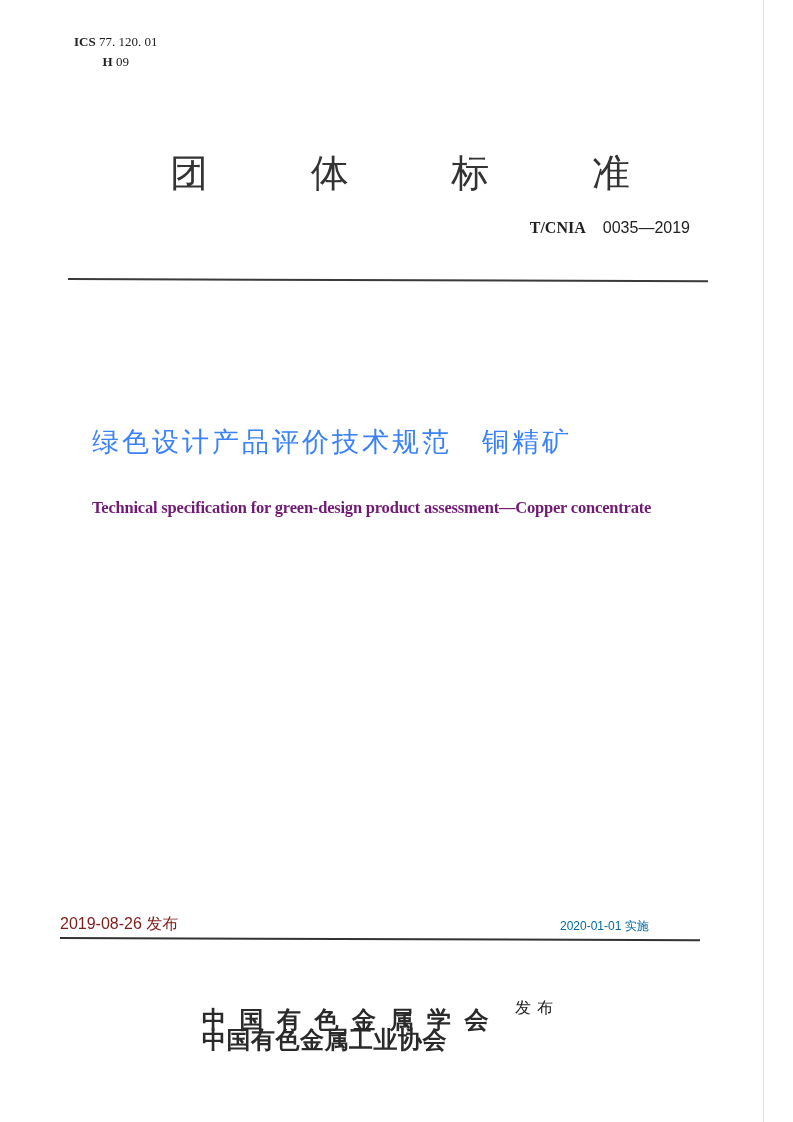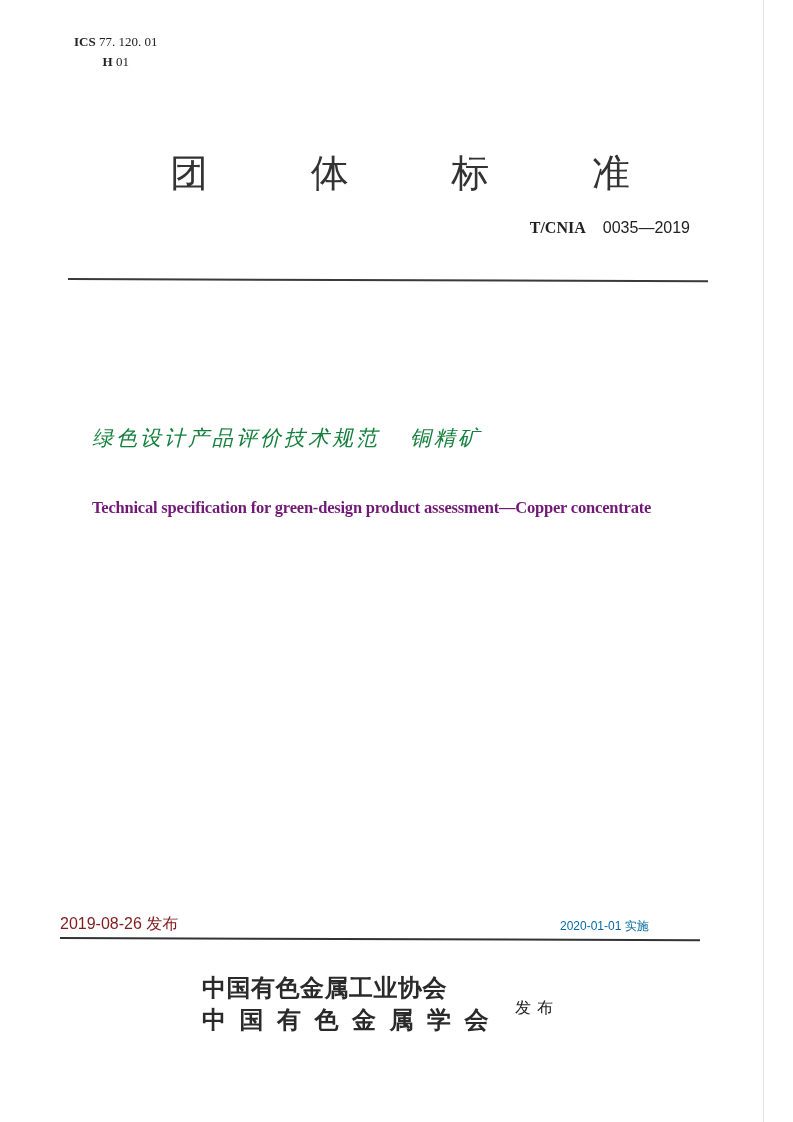--- a/index.html
+++ b/index.html
@@ -61,25 +61,24 @@
     .top-rule {
       left: 68px; top: 278px;
       width: 640px; height: 2px;
       background: #3a3a3a;
       transform: rotate(0.2deg);
       transform-origin: left center;
     }
     .title-cn {
       left: 92px; top: 424px;
       font-family: "DejaVu Sans", sans-serif;
-      font-size: 21px;
-      color: #15803d;
+      font-size: 27px;
+      color: #3b82f6;
       letter-spacing: 3px;
       white-space: nowrap;
-      font-style: italic;
     }
     .title-cn .gap { display: inline-block; width: 30px; }
     .title-en {
       left: 92px; top: 498px;
       font-family: "Liberation Serif", serif;
       font-weight: bold;
       font-size: 16.5px;
       color: #701a75;
       white-space: nowrap;
       letter-spacing: -0.2px;
@@ -105,21 +104,21 @@
       transform-origin: left center;
     }
     .org {
       left: 202px;
       font-family: "DejaVu Serif", serif;
       font-weight: bold;
       font-size: 24px;
       color: #2a2a2a;
       white-space: nowrap;
     }
-    .org1 { top: 972px; letter-spacing: 0.5px; }
+    .org1 { top: 1024px; letter-spacing: 0.5px; }
     .org2 { top: 1004px; letter-spacing: 13.5px; }
     .issued {
       left: 515px; top: 998px;
       font-family: "DejaVu Sans", sans-serif;
       font-size: 16px;
       color: #222;
       letter-spacing: 6px;
     }
   </style>
 </head>
@@ -127,21 +126,21 @@
 
 <div class="abs scan-edge"></div>
 
 <div class="abs ics">
   <div>
     <span class="bold">ICS</span>
     <span>77. 120. 01</span>
   </div>
   <div>
     <span class="bold">H</span>
-    <span>01</span>
+    <span>09</span>
   </div>
 </div>
 
 <div class="abs std-type">
   <span>团</span>
   <span>体</span>
   <span>标</span>
   <span>准</span>
 </div>
 

